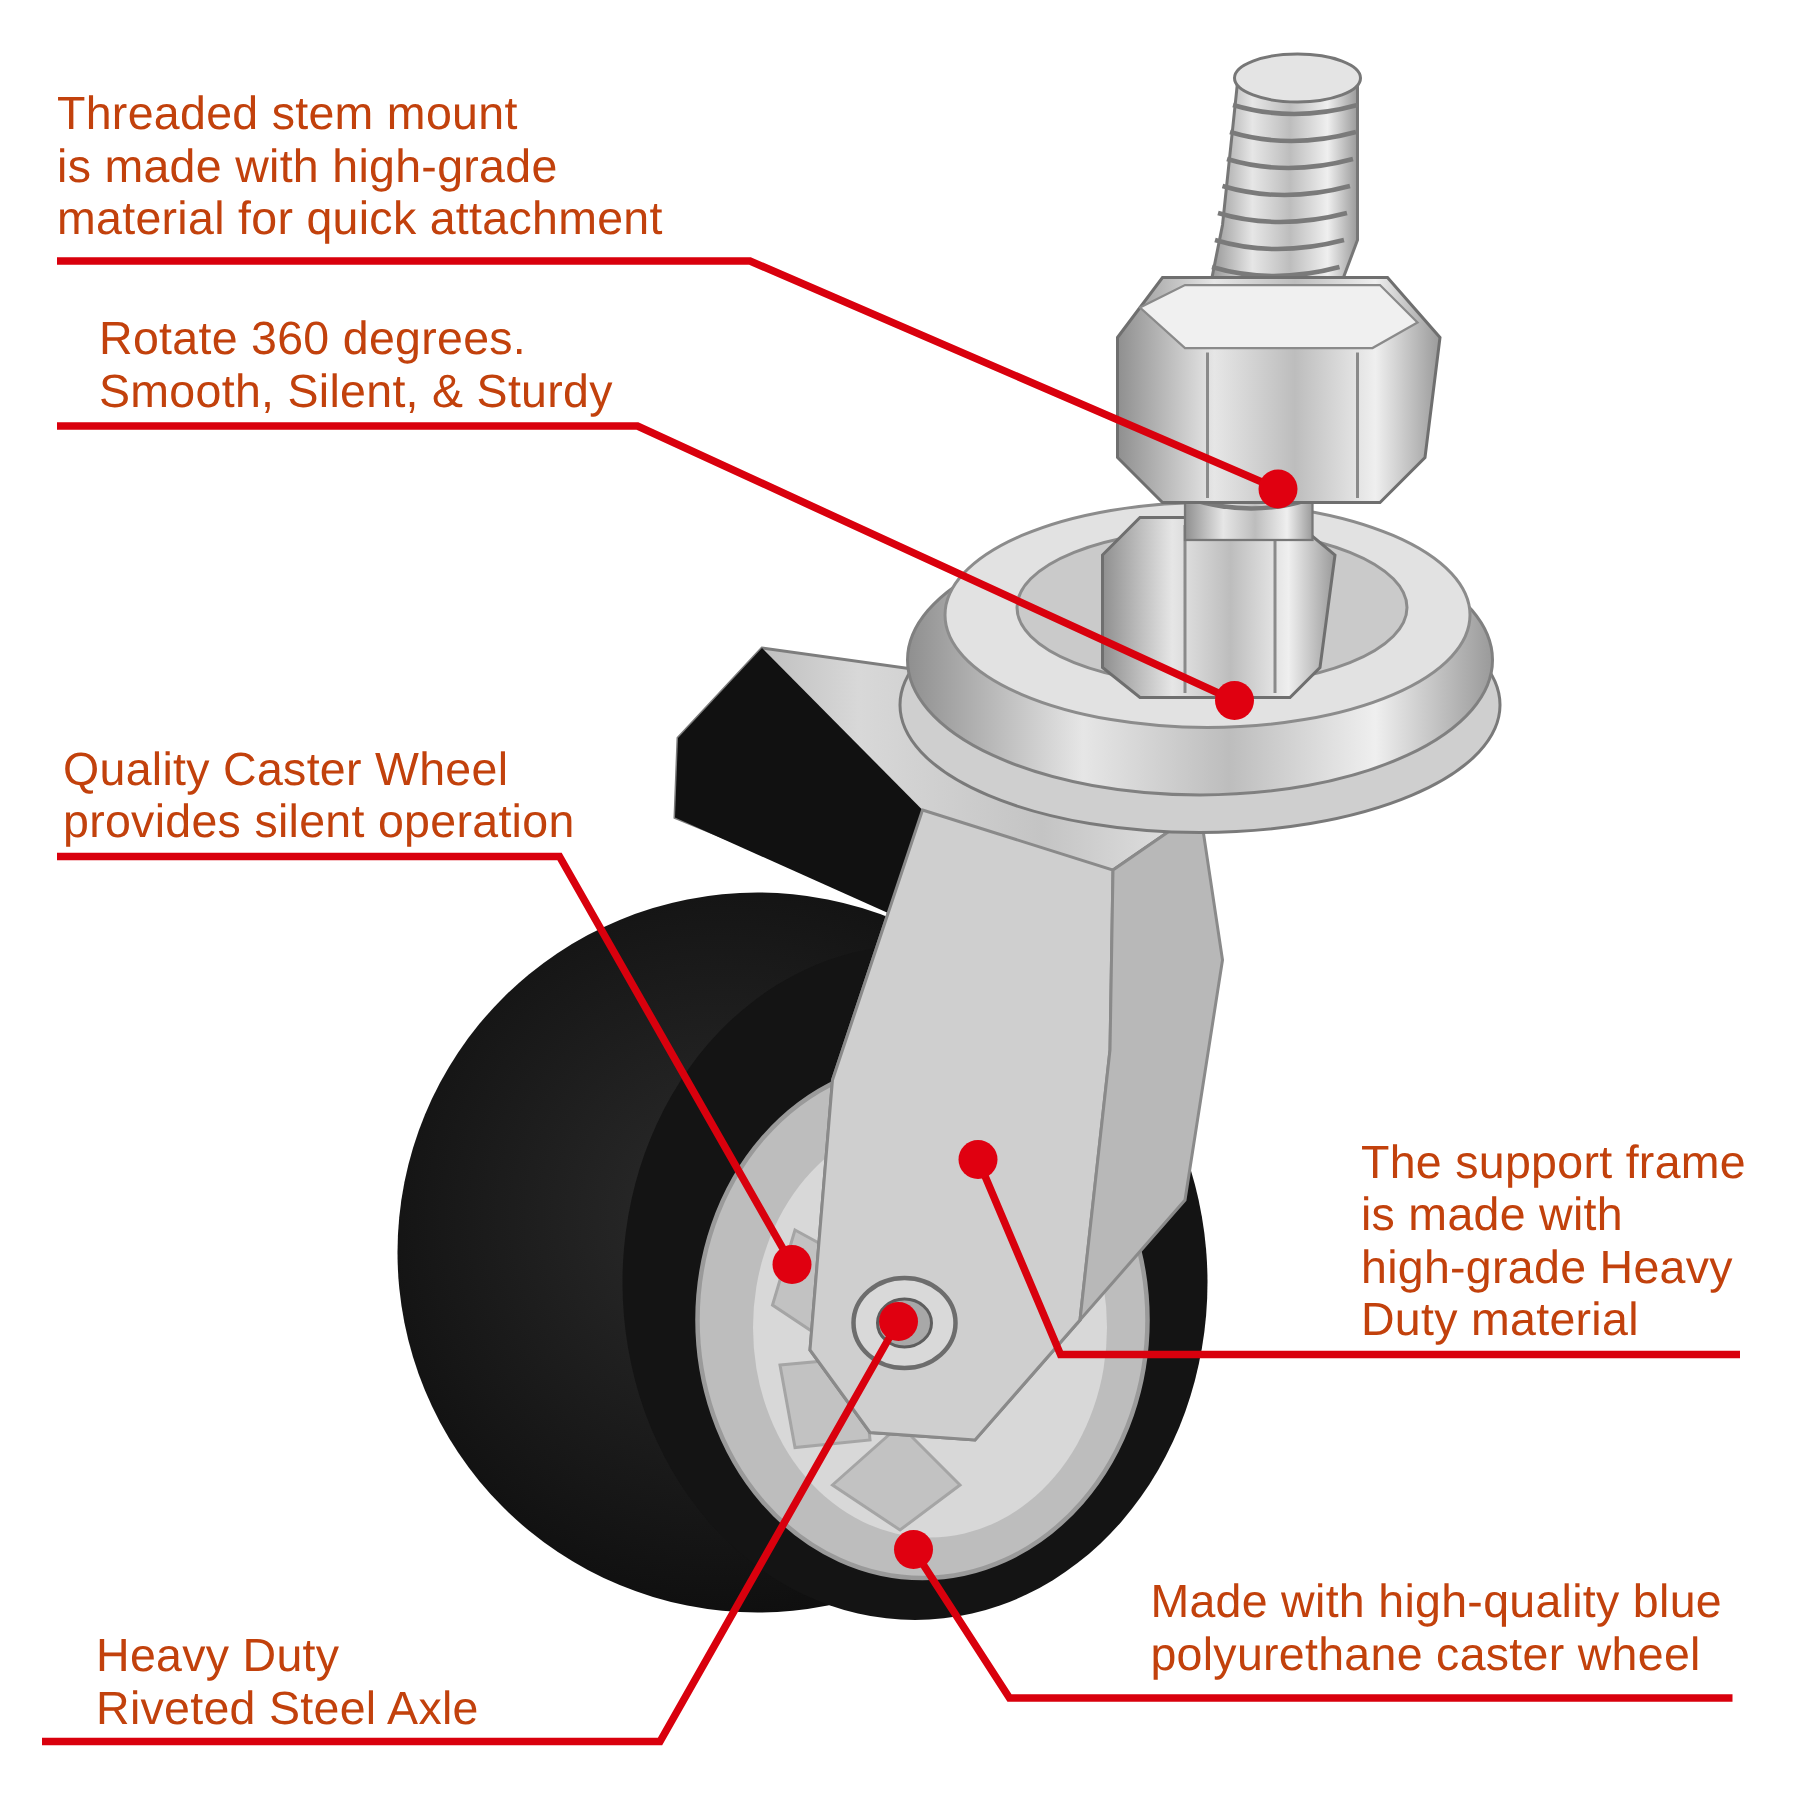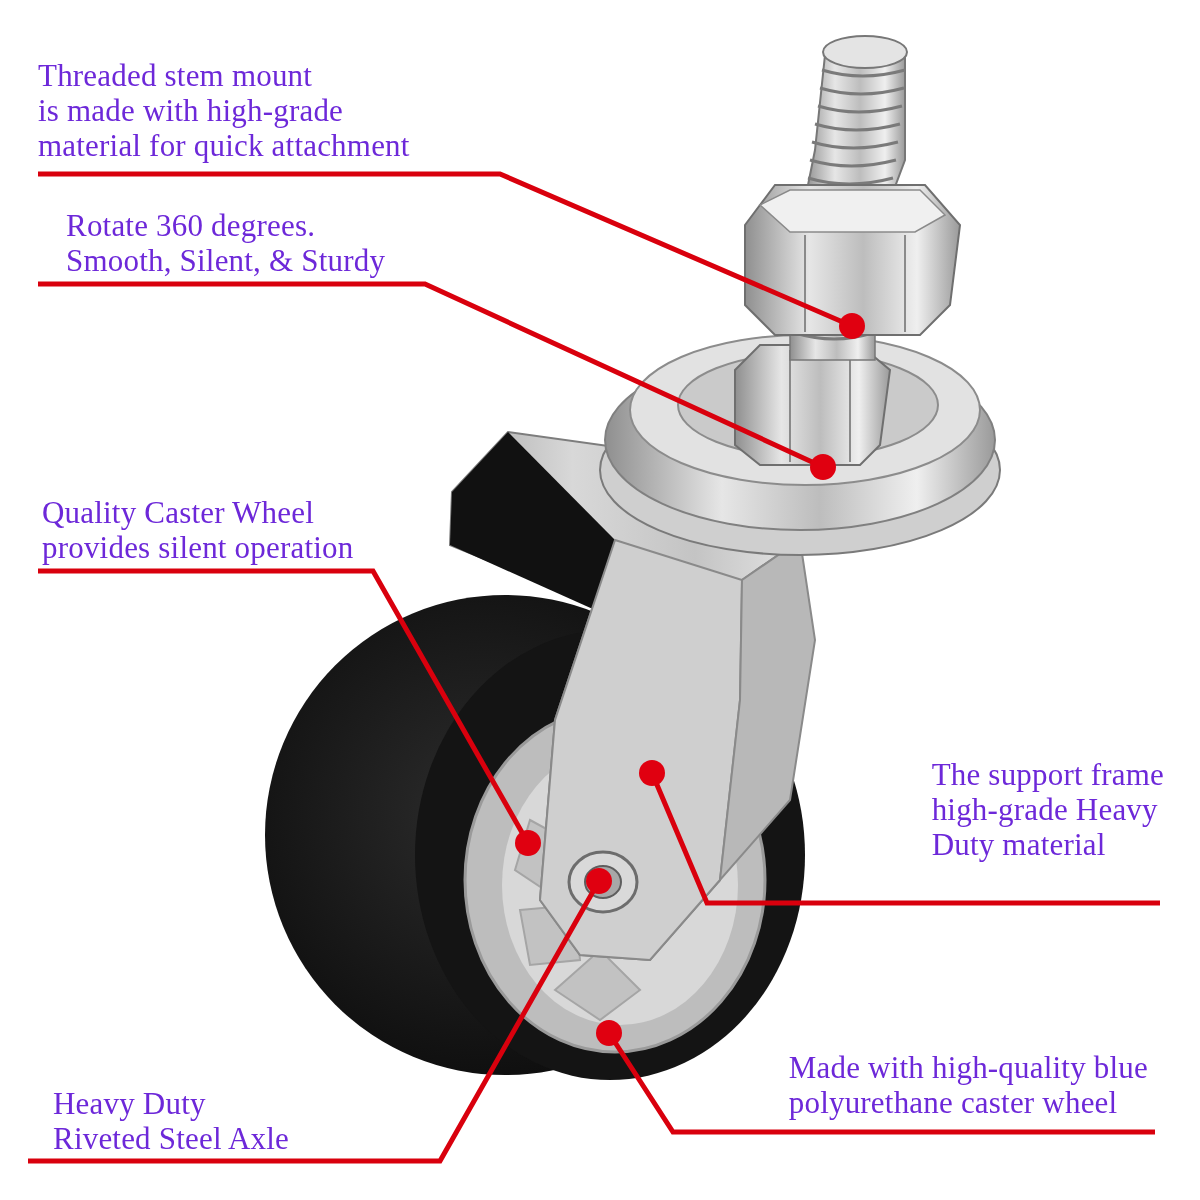--- a/index.html
+++ b/index.html
@@ -1,17 +1,17 @@
 <!DOCTYPE html>
 <html><head>
 <meta charset="utf-8">
 <style>
   html, body { margin: 0; padding: 0; background: #ffffff; }
   body { width: 1200px; height: 1200px; position: relative; overflow: hidden; font-family: "Liberation Sans", sans-serif; color: #000; }
-  .callout { position: absolute; font-size: 31px; line-height: 35px; color: #6d28d9; white-space: nowrap; letter-spacing: 0.2px; font-family: Liberation Serif, serif; }
+  .callout { position: absolute; font-size: 31px; line-height: 35px; color: #c2410c; white-space: nowrap; letter-spacing: 0.2px; }
   .callout .line { display: block; }
   .right { text-align: left; }
   svg.art { position: absolute; left: 0; top: 0; }
 </style>
 </head>
 <body>
 
 <svg class="art" width="1200" height="1200" viewBox="0 0 1200 1200" xmlns="http://www.w3.org/2000/svg">
   <defs>
     <linearGradient id="steelG" x1="0" y1="0" x2="1" y2="0">
@@ -125,25 +125,26 @@
   <span class="line">Smooth, Silent, &amp; Sturdy</span>
 </div>
 
 <div class="callout" style="left:42px; top:495px;">
   <span class="line">Quality Caster Wheel</span>
   <span class="line">provides silent operation</span>
 </div>
 
 <div class="callout right" style="right:36px; top:757px;">
   <span class="line">The support frame</span>
+  <span class="line">is made with</span>
   <span class="line">high-grade Heavy</span>
   <span class="line">Duty material</span>
 </div>
 
 <div class="callout right" style="right:52px; top:1050px;">
   <span class="line">Made with high-quality blue</span>
   <span class="line">polyurethane caster wheel</span>
 </div>
 
-<div class="callout" style="left:53px; top:1086px;">
+<div class="callout" style="left:64px; top:1086px;">
   <span class="line">Heavy Duty</span>
   <span class="line">Riveted Steel Axle</span>
 </div>
 
 </body></html>

